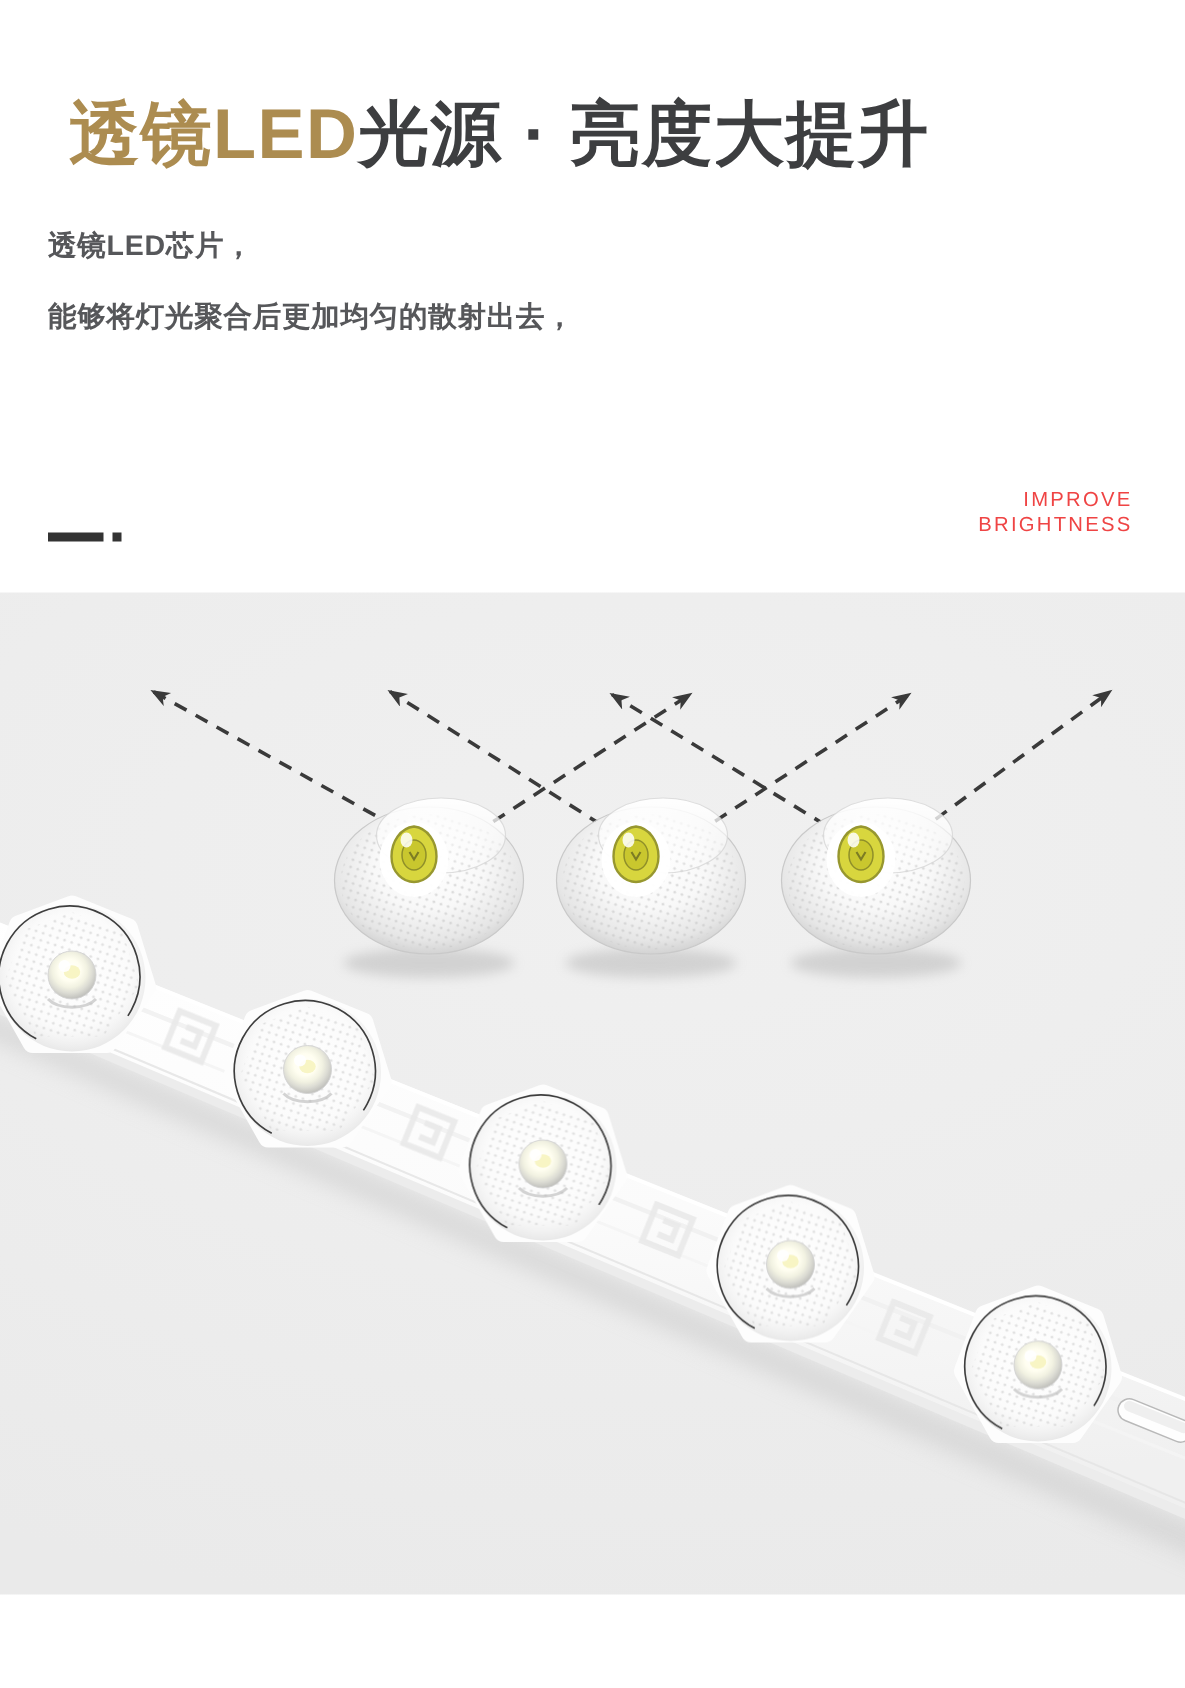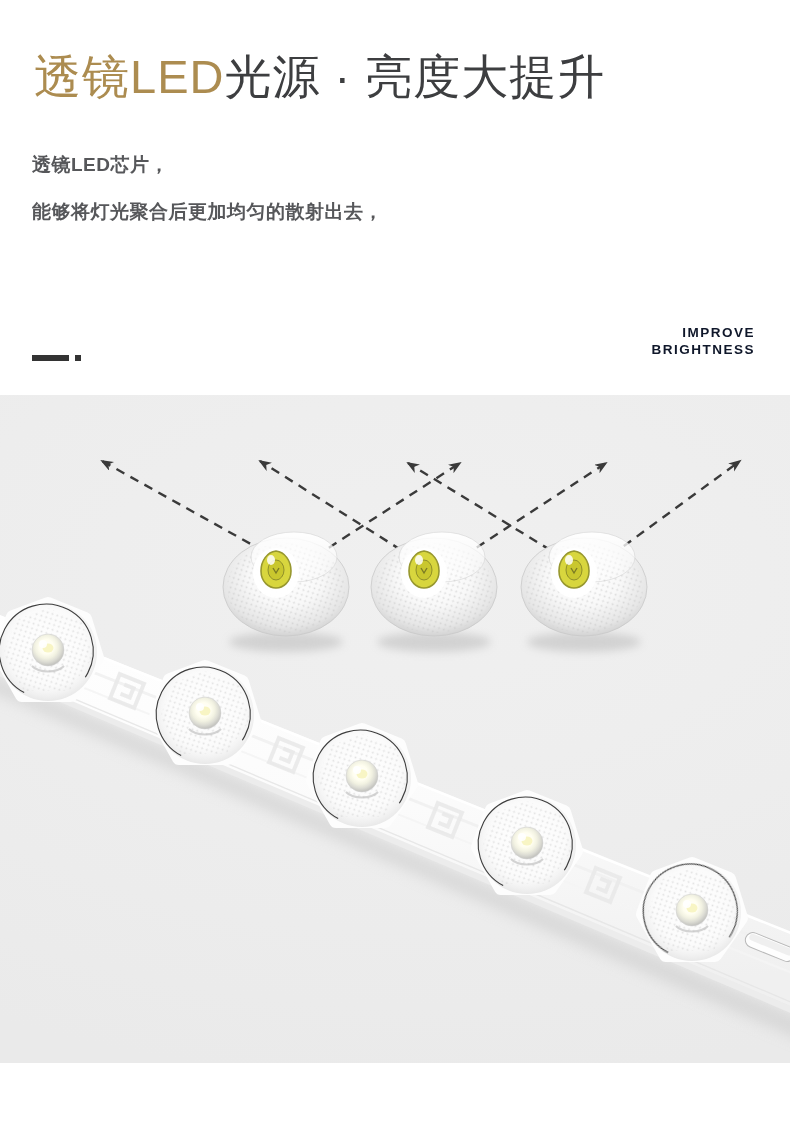--- a/index.html
+++ b/index.html
@@ -24,36 +24,36 @@
     font-size:19px;line-height:20px;font-weight:700;
     letter-spacing:0.5px;
   }
   
   .divider{position:absolute;left:32px;top:355px;height:6px;}
   .divider .bar{display:inline-block;width:37px;height:6px;background:#333333;vertical-align:top;}
   .divider .dot{display:inline-block;width:6px;height:6px;background:#333333;margin-left:6px;vertical-align:top;}
   
   .tagline{
     position:absolute;right:35px;top:324px;
-    text-align:right;color:#0f172a;
-    font-size:13.5px;line-height:17px;letter-spacing:1.5px;font-weight:700;
+    text-align:right;color:#ef4444;
+    font-size:13.5px;line-height:17px;letter-spacing:1.5px;font-weight:400;
   }
   
   .photo{
     position:absolute;left:0;top:395px;width:790px;height:668px;
     background:radial-gradient(ellipse 900px 500px at 55% 28%, #f0f0f0 0%, #ededed 55%, #eaeaea 100%);
   }
   .photo svg{display:block;}
 </style>
 </head>
 <body>
 
 <div class="page">
 
-  <h1 class="headline" style="margin:4px;">
+  <h1 class="headline" style="margin:16px;font-weight:bold;">
     <span class="hl">透镜LED</span><span>光源 · 亮度大提升</span>
   </h1>
 
   <div class="desc">
     <p>透镜LED芯片，</p>
     <p>能够将灯光聚合后更加均匀的散射出去，</p>
   </div>
 
   <div class="divider">
     <span class="bar"></span><span class="dot"></span>

